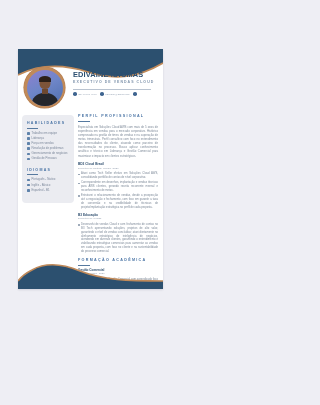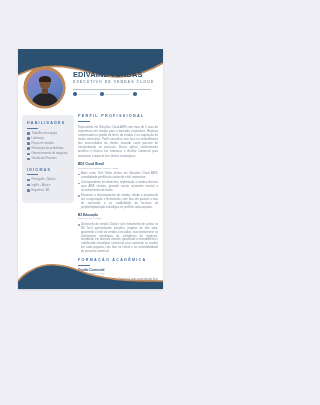--- a/index.html
+++ b/index.html
@@ -154,21 +154,21 @@
     <div class="avatar-wrap">
       <div class="avatar">
         <div class="av-body"></div>
         <div class="av-neck"></div>
         <div class="av-head"></div>
         <div class="av-hair"></div>
       </div>
     </div>
 
     <div class="name-block">
-      <div class="name">EDIVAINE VENDAS</div>
+      <div class="name">EDIVAINE IDIOMAS</div>
       <div class="role">EXECUTIVO DE VENDAS CLOUD</div>
       <div class="name-rule"></div>
       <div class="contact-row">
         <div class="contact">
           <span class="cdot"></span>
           <span class="ctxt">(11) 99999-9999</span>
         </div>
         <div class="contact">
           <span class="cdot"></span>
           <span class="ctxt">edivaine@gmail.com</span>

